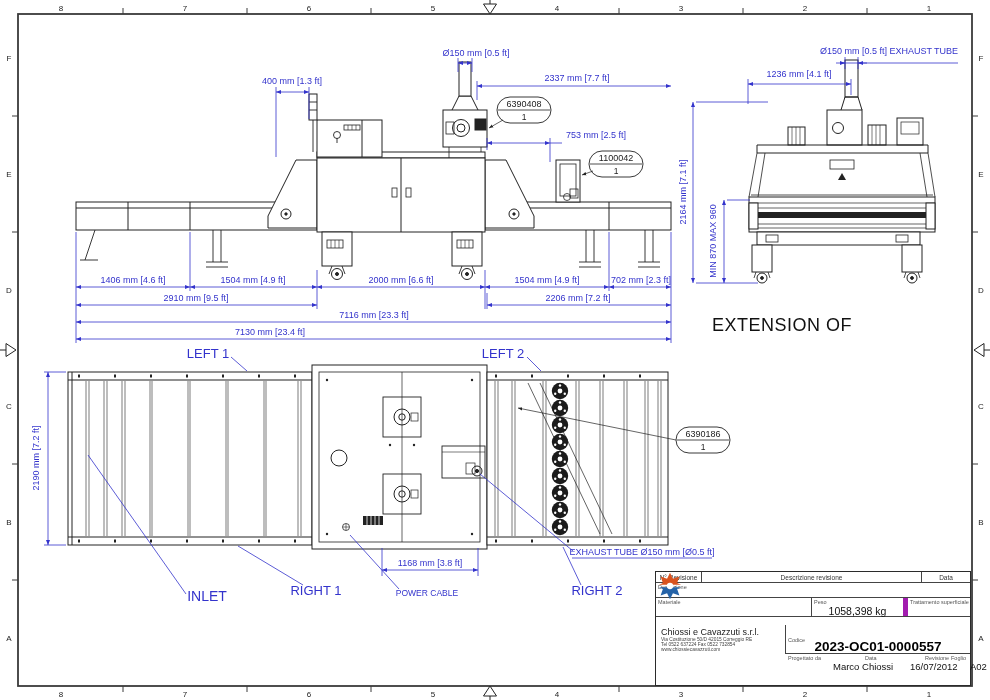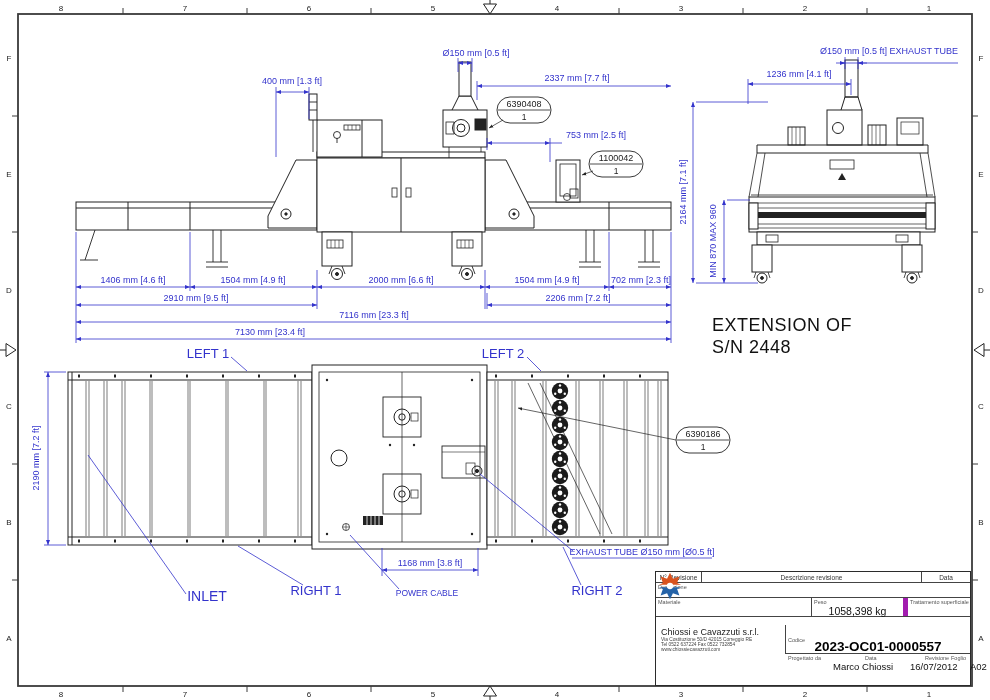--- a/index.html
+++ b/index.html
@@ -359,21 +359,20 @@
         <text x="642" y="555" fill="#3333cc" font-size="9" text-anchor="middle">EXHAUST TUBE Ø150 mm [Ø0.5 ft]</text>
         <text x="207" y="601" fill="#3333cc" font-size="14" text-anchor="middle">INLET</text>
         <text x="316" y="595" fill="#3333cc" font-size="13" text-anchor="middle">RIGHT 1</text>
         <text x="427" y="596" fill="#3333cc" font-size="8.5" text-anchor="middle">POWER CABLE</text>
         <text x="597" y="595" fill="#3333cc" font-size="13" text-anchor="middle">RIGHT 2</text>
       </g>
 </svg>
 
 <div class="abs note-title">
   <div>EXTENSION OF</div>
-  <div>S/N 2448</div>
 </div>
 
 
 <div class="abs tb">
   <div class="hrow">
     <div class="hc hc1">N° Revisione</div>
     <div class="hc hc2">Descrizione revisione</div>
     <div class="hc hc3">Data</div>
   </div>
   <div class="descbox">

